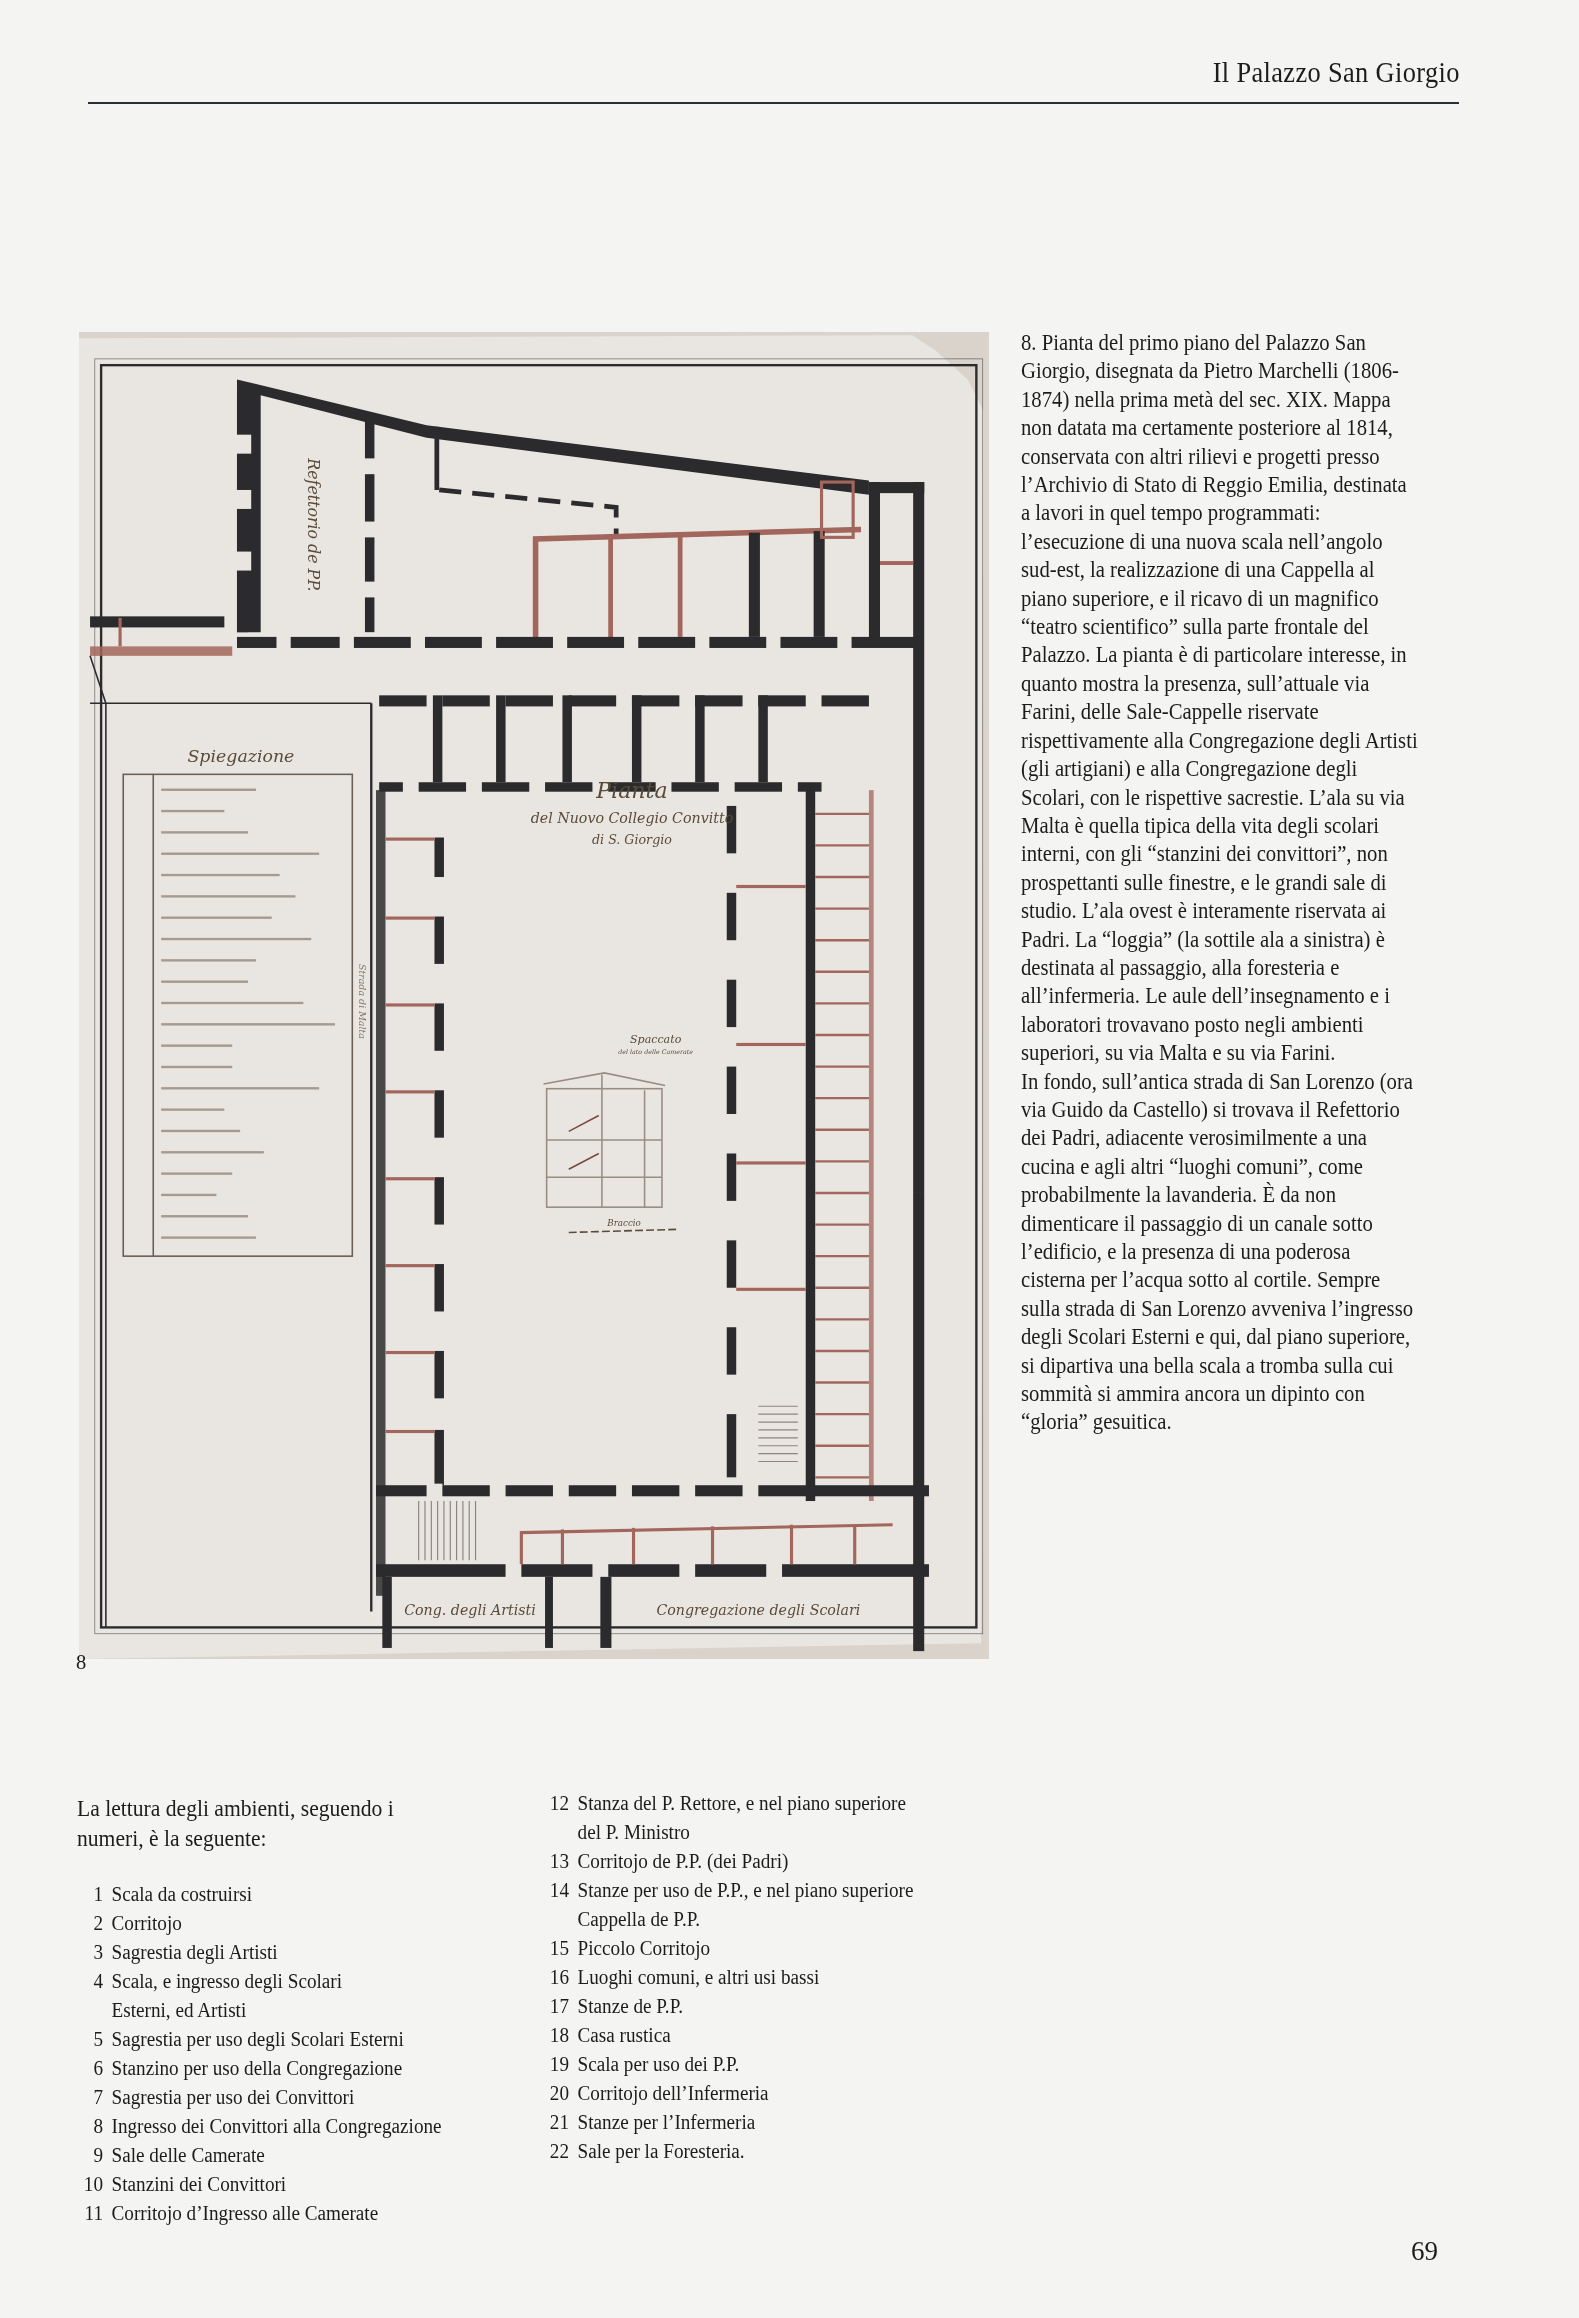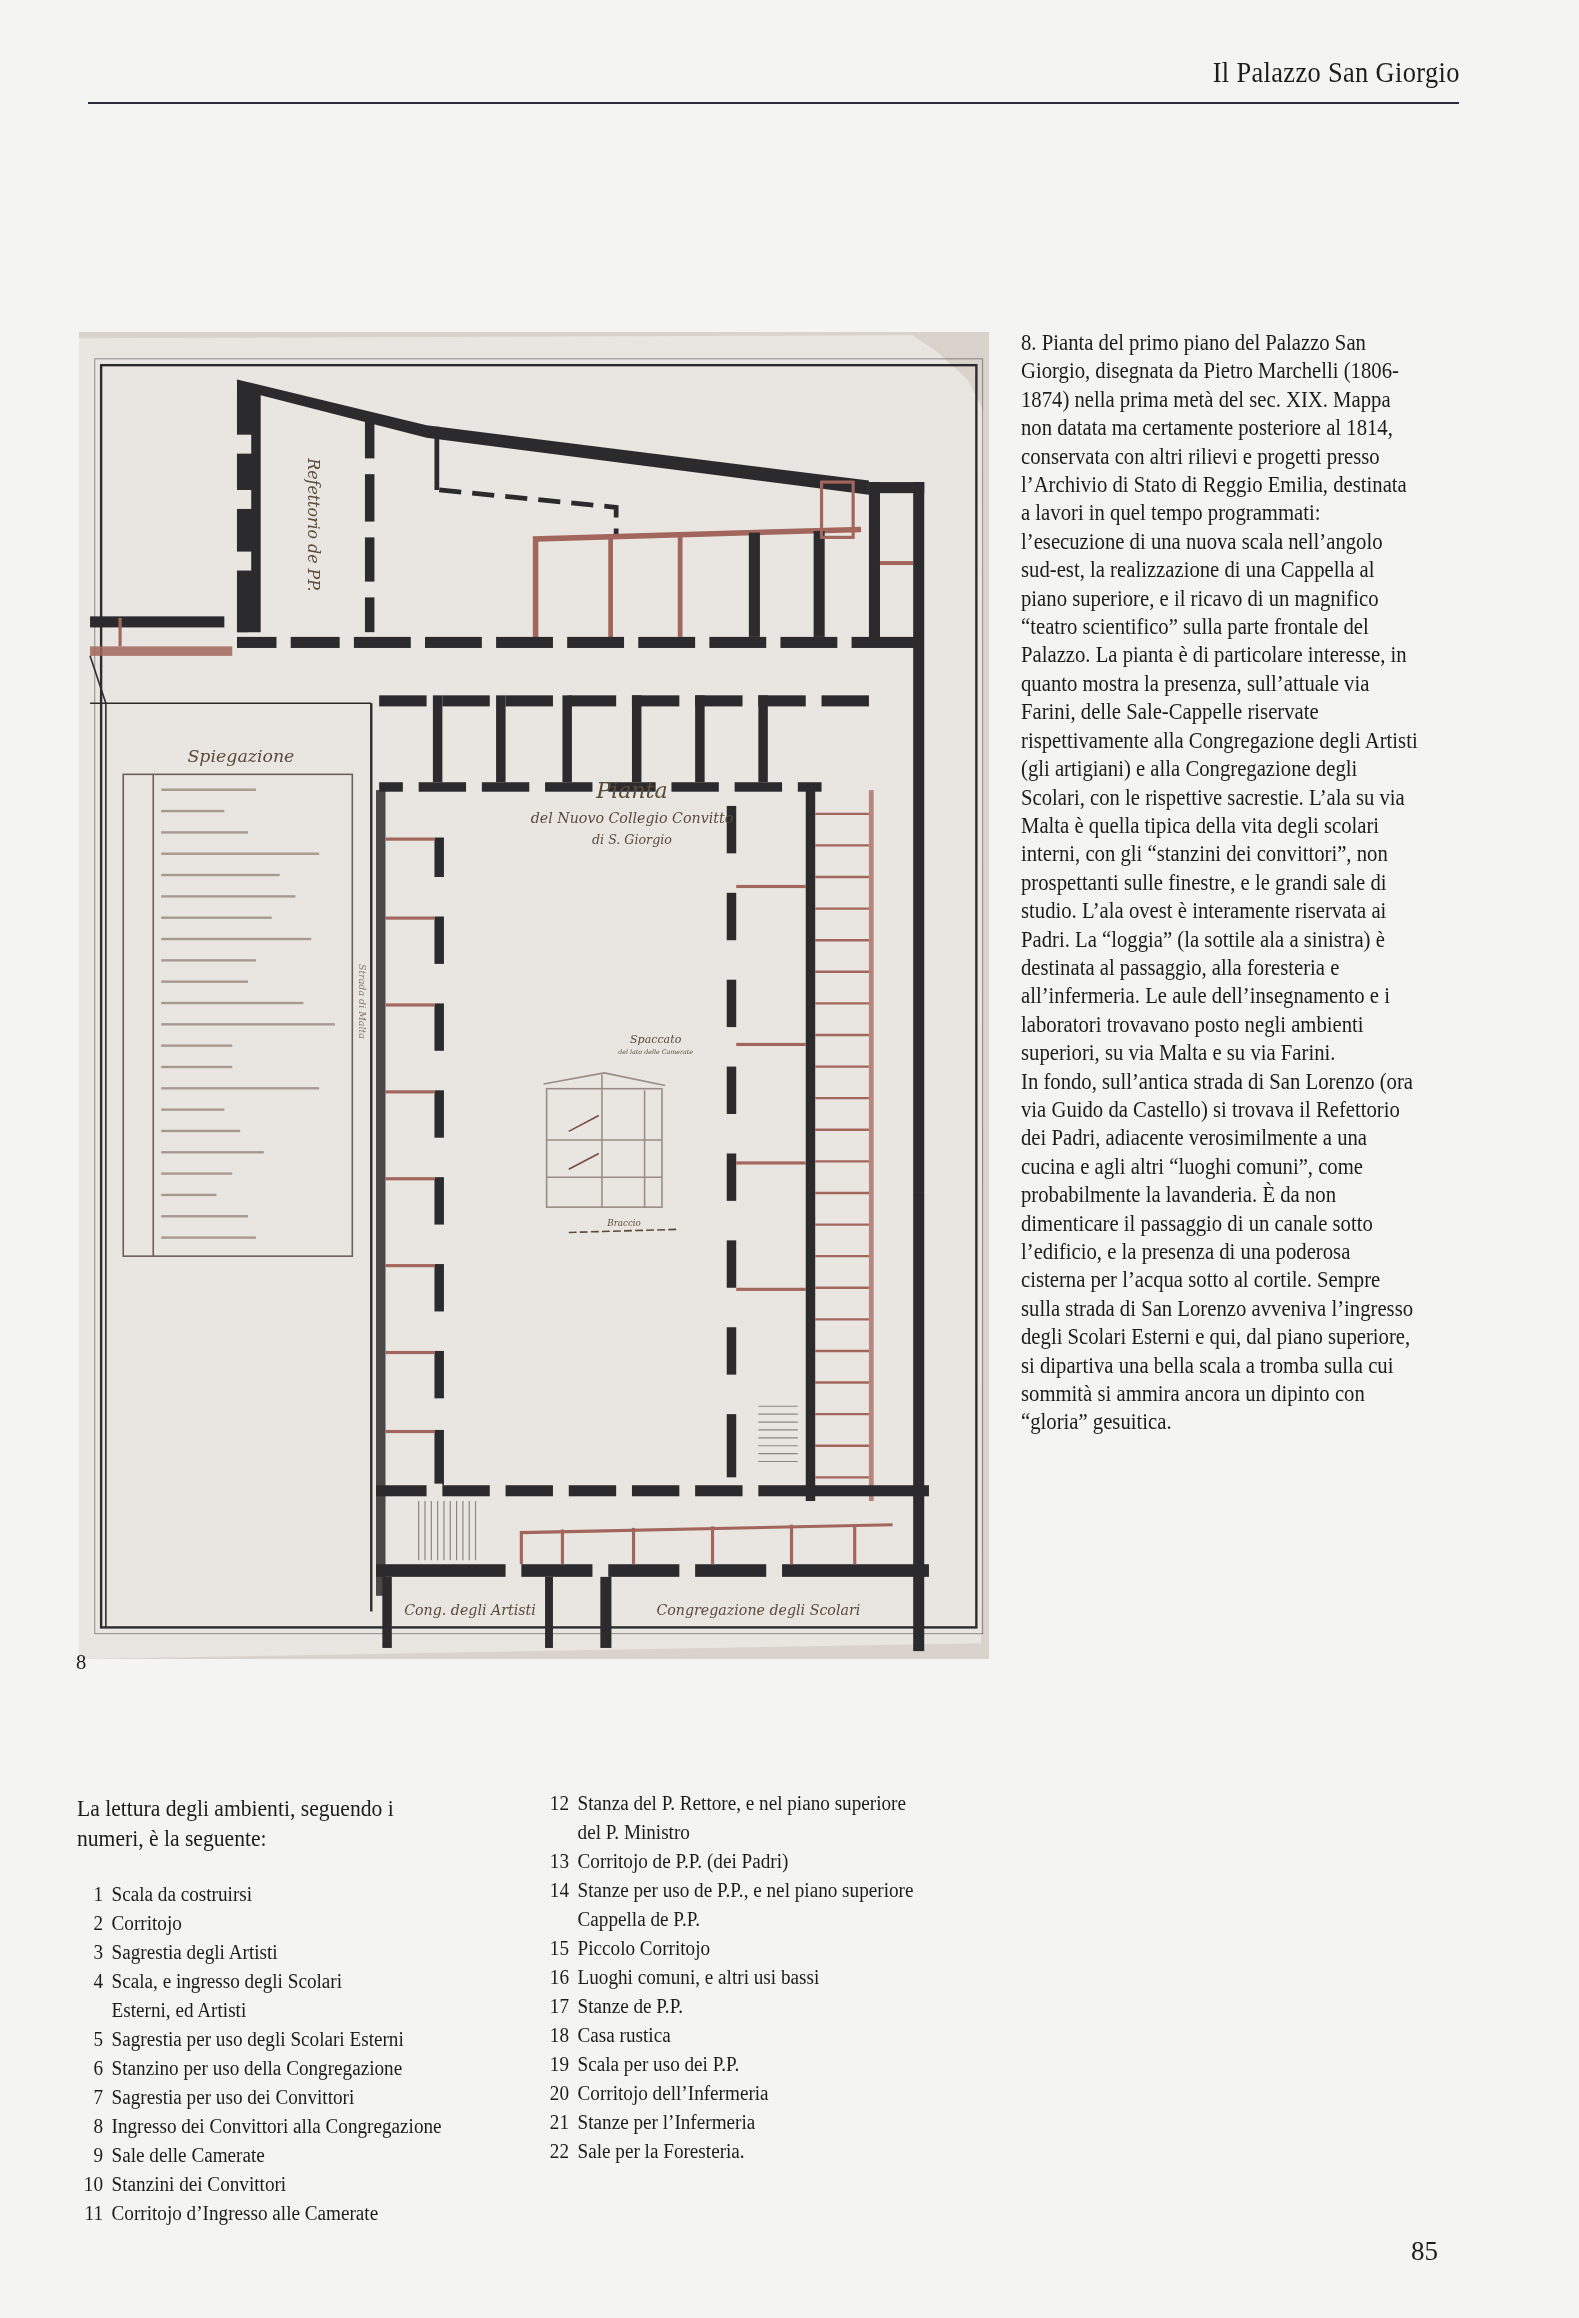--- a/index.html
+++ b/index.html
@@ -393,14 +393,14 @@
   <div class="legend-item">
       <span class="legend-num">21</span>
       <span class="legend-text">Stanze per l’Infermeria</span>
     </div>
   <div class="legend-item">
       <span class="legend-num">22</span>
       <span class="legend-text">Sale per la Foresteria.</span>
     </div>
 </div>
 
-<div class="page-number">85</div>
+<div class="page-number">69</div>
 
 
 </body></html>

